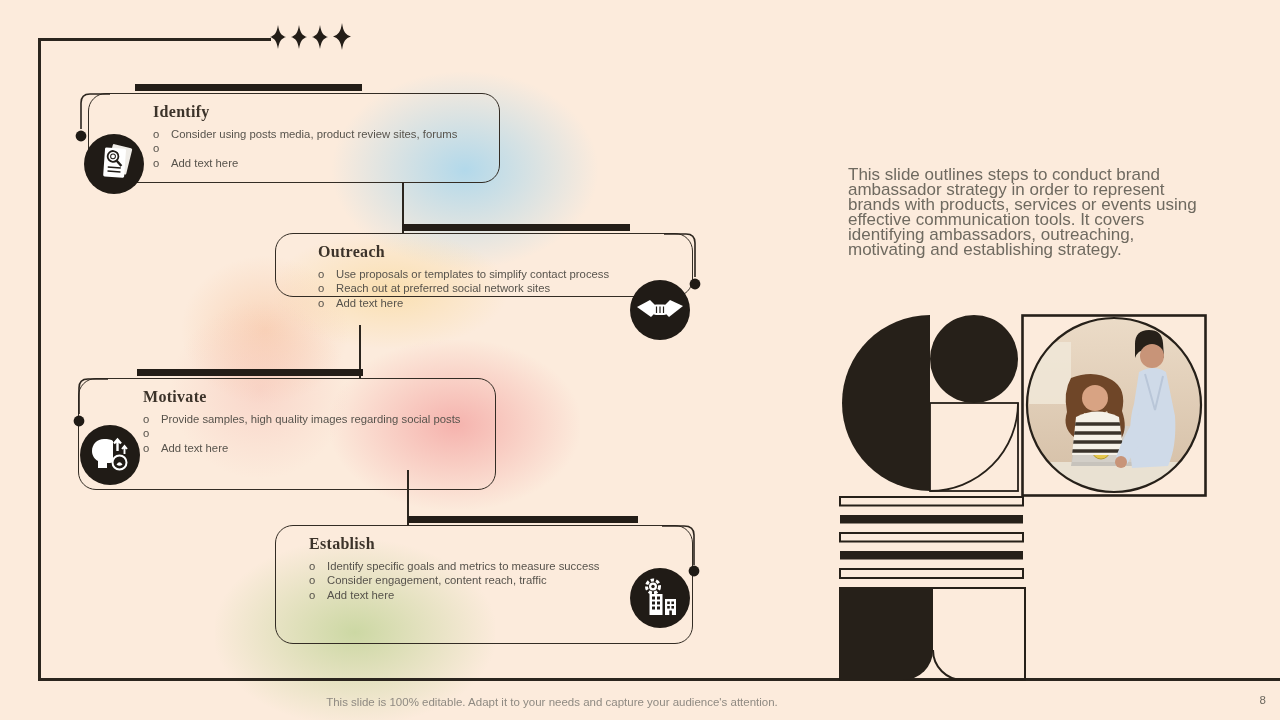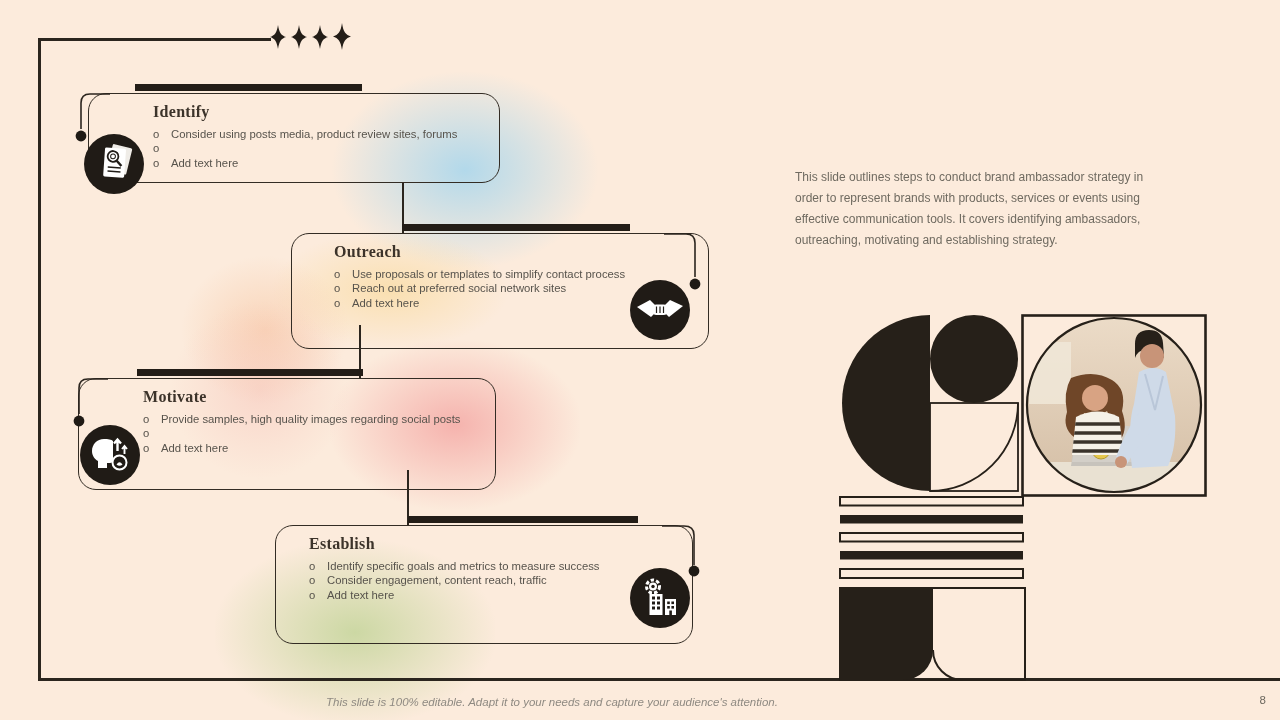--- a/index.html
+++ b/index.html
@@ -23,21 +23,21 @@
   .glow-green{left:215px;top:540px;width:280px;height:185px;
     background:radial-gradient(ellipse at center,rgba(172,203,126,.6) 0%,rgba(172,203,126,0) 72%);}
   
   .frame{position:absolute;background:#2b251e;}
   .frame-left{left:38px;top:38px;width:2.5px;height:642px;}
   .frame-top{left:38px;top:38px;width:233px;height:2.5px;}
   .frame-bottom{left:38px;top:678px;width:1242px;height:2.6px;}
   
   .stepbox{position:absolute;border:1.4px solid #332c24;border-radius:18px;background:transparent;box-sizing:border-box;}
   .box-identify{left:88px;top:93px;width:412px;height:90px;}
-  .box-outreach{left:291px;top:233px;width:418px;height:116px;}
+  .box-outreach{left:275px;top:233px;width:418px;height:64px;}
   .box-motivate{left:78px;top:378px;width:418px;height:112px;}
   .box-establish{left:275px;top:525px;width:418px;height:119px;}
   .step-title{font-family:"Liberation Serif",serif;font-weight:700;font-size:16px;color:#3c332a;margin:0;letter-spacing:.3px;}
   .step-content{position:absolute;top:9px;}
   .bullets{margin:6px 0 0 0;padding:0;list-style:none;}
   .bullets li{display:flex;font-size:11.3px;line-height:14.3px;color:#57534c;}
   .bmark{width:18px;flex:0 0 18px;text-align:left;color:#57534c;}
   .topbar{position:absolute;height:7px;background:#231d17;}
   .bar-identify{left:135px;top:84px;width:227px;}
   .bar-outreach{left:402px;top:224px;width:228px;}
@@ -49,27 +49,27 @@
   .conn3{left:407px;top:470px;height:55px;}
   .hook{position:absolute;}
   .icon-circle{position:absolute;width:60px;height:60px;border-radius:50%;background:#201b16;display:flex;align-items:center;justify-content:center;}
   .ic-identify{left:84px;top:134px;}
   .ic-outreach{left:630px;top:280px;}
   .ic-motivate{left:80px;top:425px;}
   .ic-establish{left:630px;top:568px;}
   
   .main-title{position:absolute;left:818px;top:66px;width:430px;
     font-family:"Liberation Serif",serif;font-weight:700;font-size:37px;line-height:46px;color:#221c15;}
-  .main-desc{position:absolute;left:795px;top:167px;width:358px;
-    font-size:12px;line-height:21px;color:#6f6a60;}
+  .main-desc{position:absolute;left:848px;top:167px;width:358px;
+    font-size:17px;line-height:15px;color:#6f6a60;}
   .deco{position:absolute;left:838px;top:313px;}
   .photo{position:absolute;left:1021px;top:314px;}
   .sparkles{position:absolute;left:266px;top:21px;}
   .footer-note{position:absolute;left:0;top:696px;width:1104px;text-align:center;
-    font-size:11.5px;color:#8f8a82;font-style:italic;}
+    font-size:11.5px;color:#8f8a82;}
   .page-num{position:absolute;right:14px;top:694px;font-size:11.5px;color:#6d685f;}
 </style>
 </head>
 <body>
 
 <div class="slide">
 
   <div class="glow glow-blue"></div>
   <div class="glow glow-amber"></div>
   <div class="glow glow-peach"></div>

